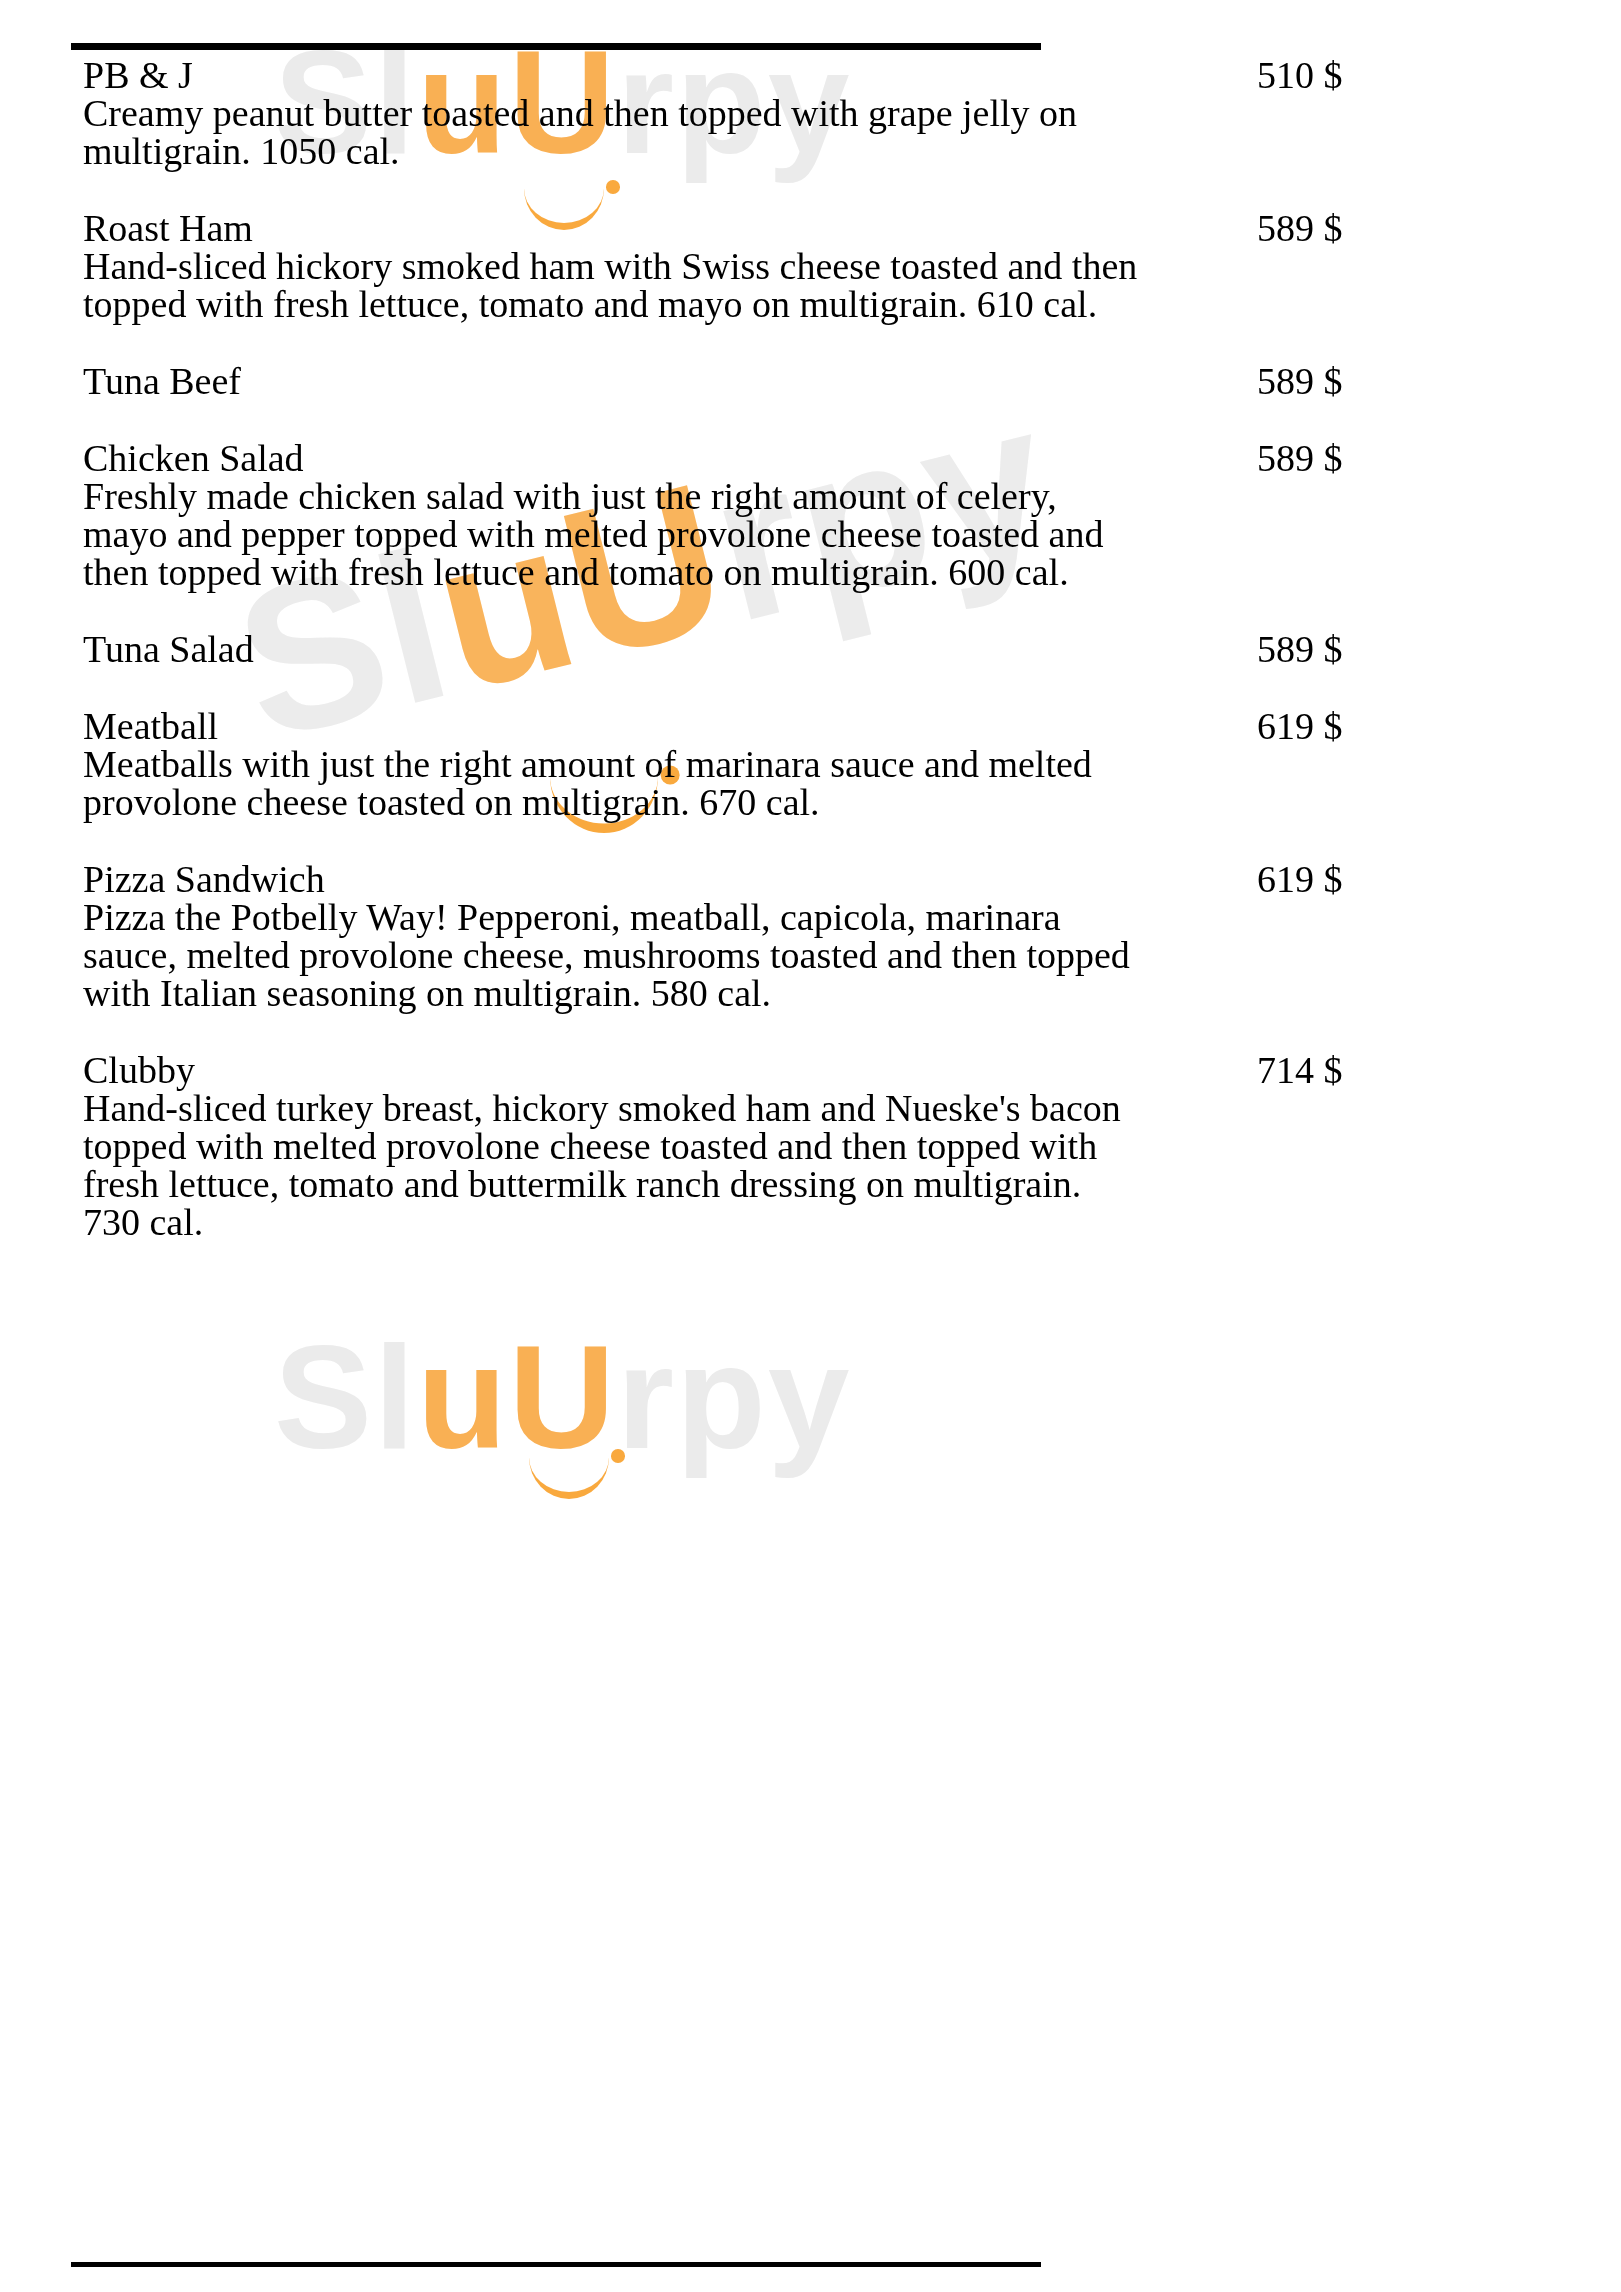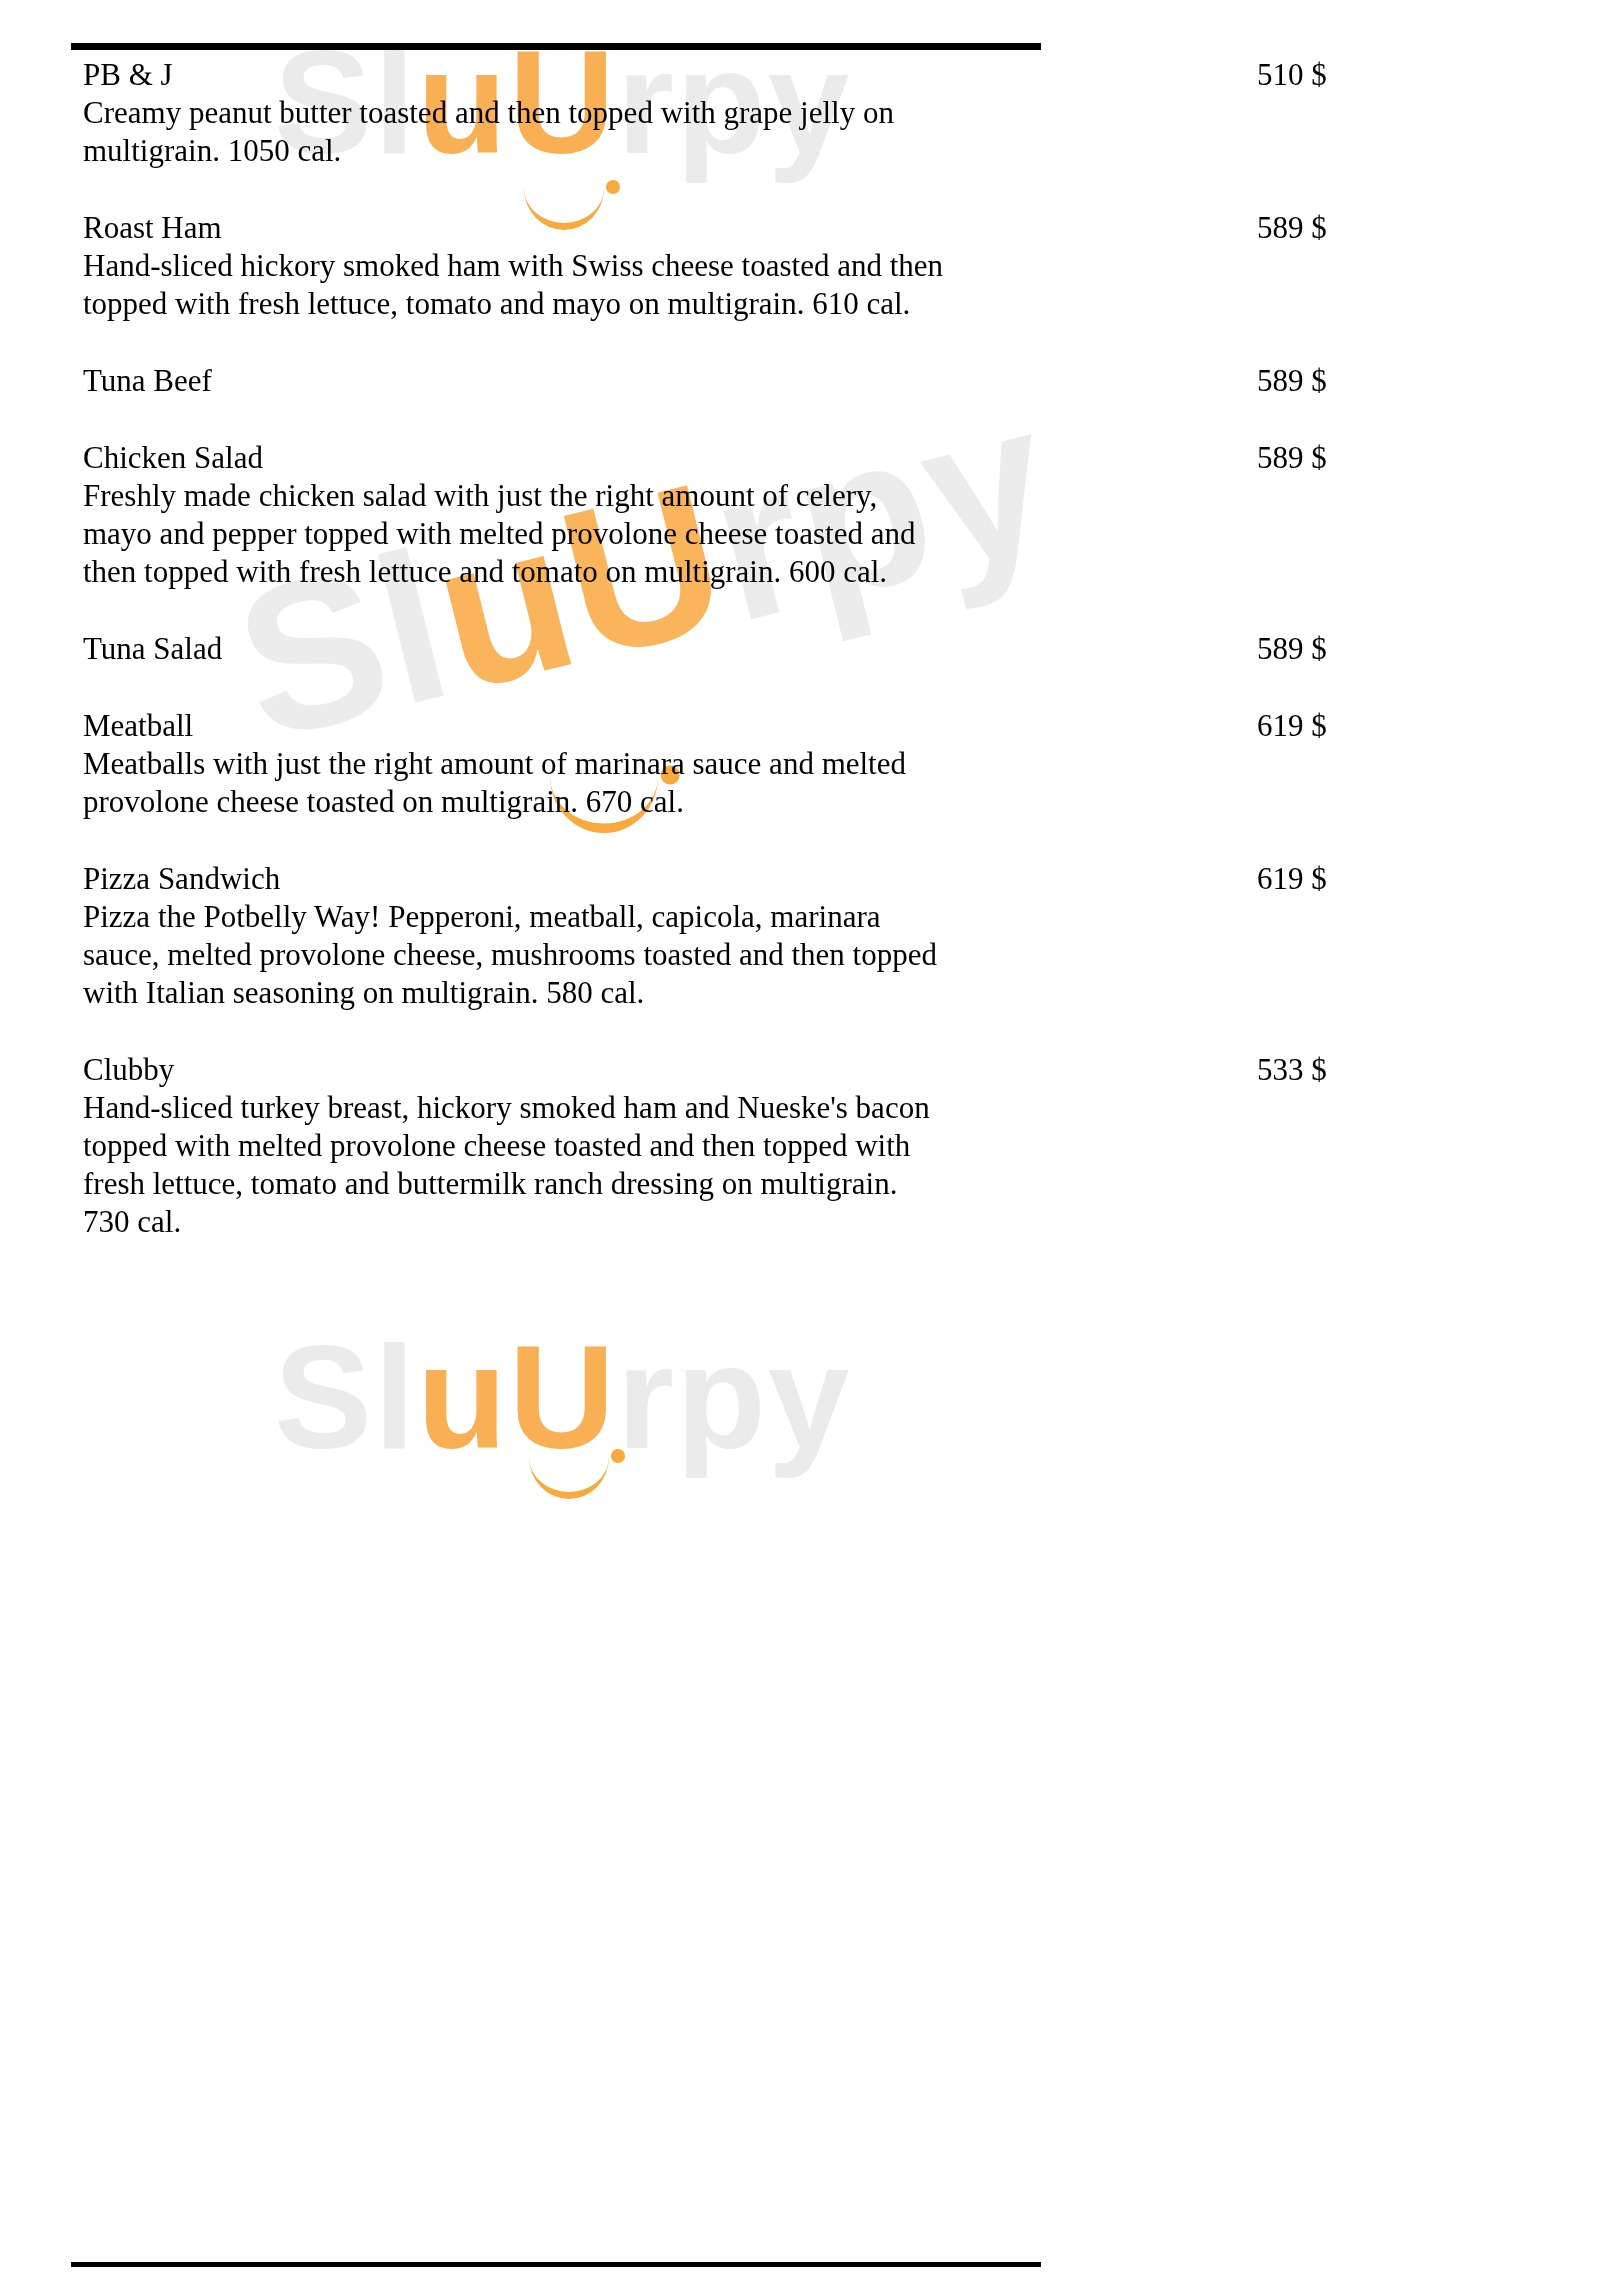--- a/index.html
+++ b/index.html
@@ -61,21 +61,21 @@
   .content {
     position: absolute;
     left: 83px;
     top: 56px;
     width: 1451px;
     z-index: 1;
   }
   .menu-item {
     position: relative;
     margin-bottom: 39px;
-    font-size: 31px;
+    font-size: 38px;
     line-height: 38px;
   }
   .item-name { display: block; }
   .item-price {
     position: absolute;
     left: 1174px;
     top: 0;
     white-space: nowrap;
   }
   .item-desc { max-width: 1157px; font-family: Liberation Serif, serif; }
@@ -164,20 +164,20 @@
       <div class="item-head">
         <span class="item-name">Pizza Sandwich</span>
         <span class="item-price">619 $</span>
       </div>
       <div class="item-desc">Pizza the Potbelly Way! Pepperoni, meatball, capicola, marinara<br>sauce, melted provolone cheese, mushrooms toasted and then topped<br>with Italian seasoning on multigrain. 580 cal.</div>
     </div>
 
     <div class="menu-item">
       <div class="item-head">
         <span class="item-name">Clubby</span>
-        <span class="item-price">533 $</span>
+        <span class="item-price">714 $</span>
       </div>
       <div class="item-desc">Hand-sliced turkey breast, hickory smoked ham and Nueske's bacon<br>topped with melted provolone cheese toasted and then topped with<br>fresh lettuce, tomato and buttermilk ranch dressing on multigrain.<br>730 cal.</div>
     </div>
 
   </div>
 </div>
 
 
 </body></html>

